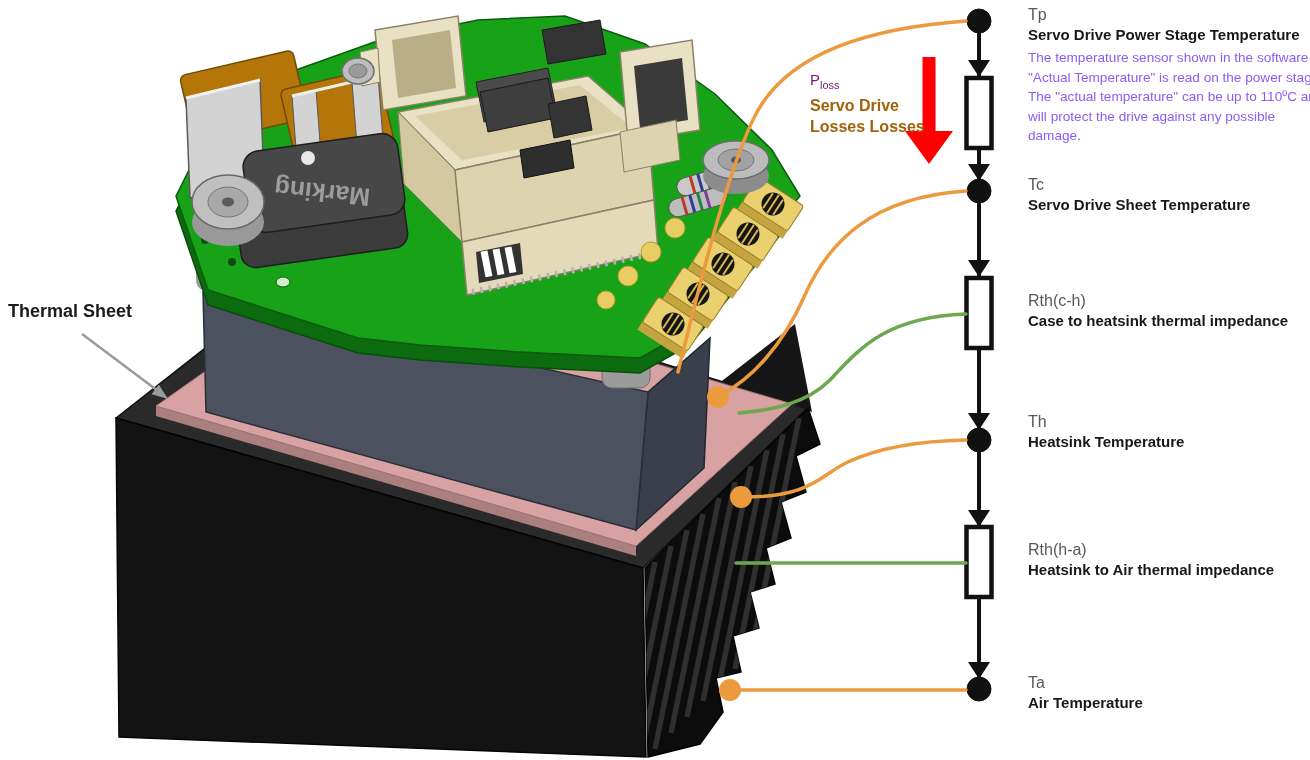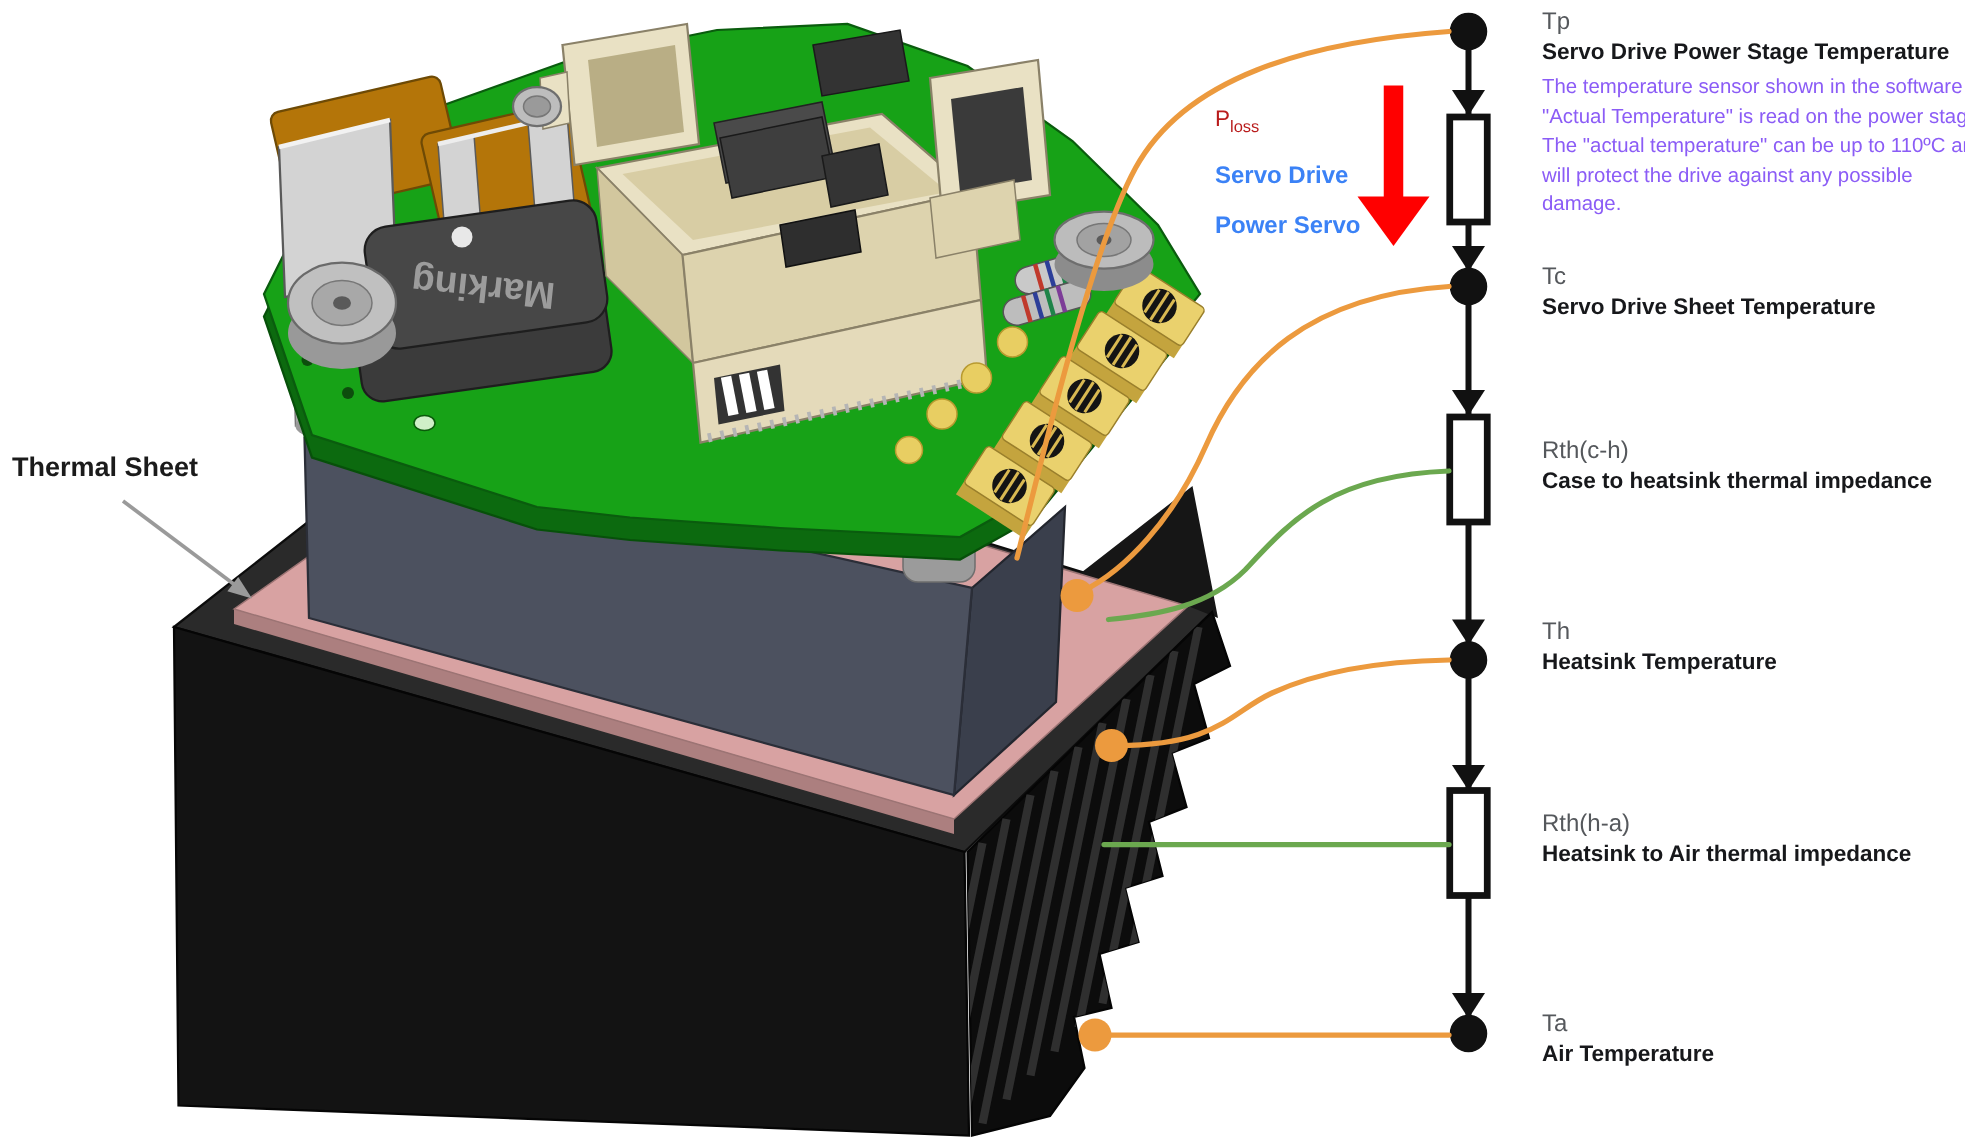--- a/index.html
+++ b/index.html
@@ -4,23 +4,23 @@
 <style>
   html,body{margin:0;padding:0;background:#fff;}
   #stage{position:relative;width:1310px;height:760px;background:#fff;overflow:hidden;
          font-family:"Liberation Sans","DejaVu Sans",sans-serif;}
   #model-svg{position:absolute;left:0;top:0;}
   .node-label{position:absolute;width:300px;margin-left:20px;}
   .nl-sym{font-size:16px;color:#55585C;line-height:21px;}
   .nl-title{font-size:15px;font-weight:bold;color:#17181B;line-height:20px;}
   .nl-desc{font-size:13.6px;color:#8b5cf6;line-height:19.5px;margin-top:3px;}
   #ploss-block{position:absolute;left:810px;top:70px;}
-  #ploss-sym{font-size:15px;color:#b91c1c;line-height:20px;}
+  #ploss-sym{font-size:15px;color:#701a75;line-height:20px;}
   #ploss-sym sub{font-size:11px;}
-  .ploss-line{font-size:16px;font-weight:bold;color:#3b82f6;line-height:21px;margin-top:12px;}
+  .ploss-line{font-size:16px;font-weight:bold;color:#a16207;line-height:21px;}
   #thermal-sheet-label{position:absolute;left:8px;top:301px;font-size:18px;font-weight:700;color:#1B1B1B;}
 </style>
 </head>
 <body>
 
 <div id="stage">
 
 <svg id="model-svg" width="1310" height="760" viewBox="0 0 1310 760">
   <defs>
     <clipPath id="finClip">
@@ -257,21 +257,21 @@
     <circle cx="741" cy="497" r="11" fill="#EC9A3E" stroke="none"></circle>
     <circle cx="730" cy="690" r="11" fill="#EC9A3E" stroke="none"></circle>
   </g>
 </svg>
 
 <div id="thermal-sheet-label">Thermal Sheet</div>
 
 <div id="ploss-block">
   <div id="ploss-sym"><span>P</span><sub>loss</sub></div>
   <div class="ploss-line">Servo Drive</div>
-  <div class="ploss-line">Power Servo</div>
+  <div class="ploss-line">Losses Losses</div>
 </div>
 
 <div class="node-label" style="left:1008px;top:4px">
   <div class="nl-sym">Tp</div>
   <div class="nl-title">Servo Drive Power Stage Temperature</div>
   <div class="nl-desc">The temperature sensor shown in the software as "Actual Temperature" is read on the power stage. The "actual temperature" can be up to 110ºC and will protect the drive against any possible damage.</div>
 </div>
 
 <div class="node-label" style="left:1008px;top:174px">
   <div class="nl-sym">Tc</div>

